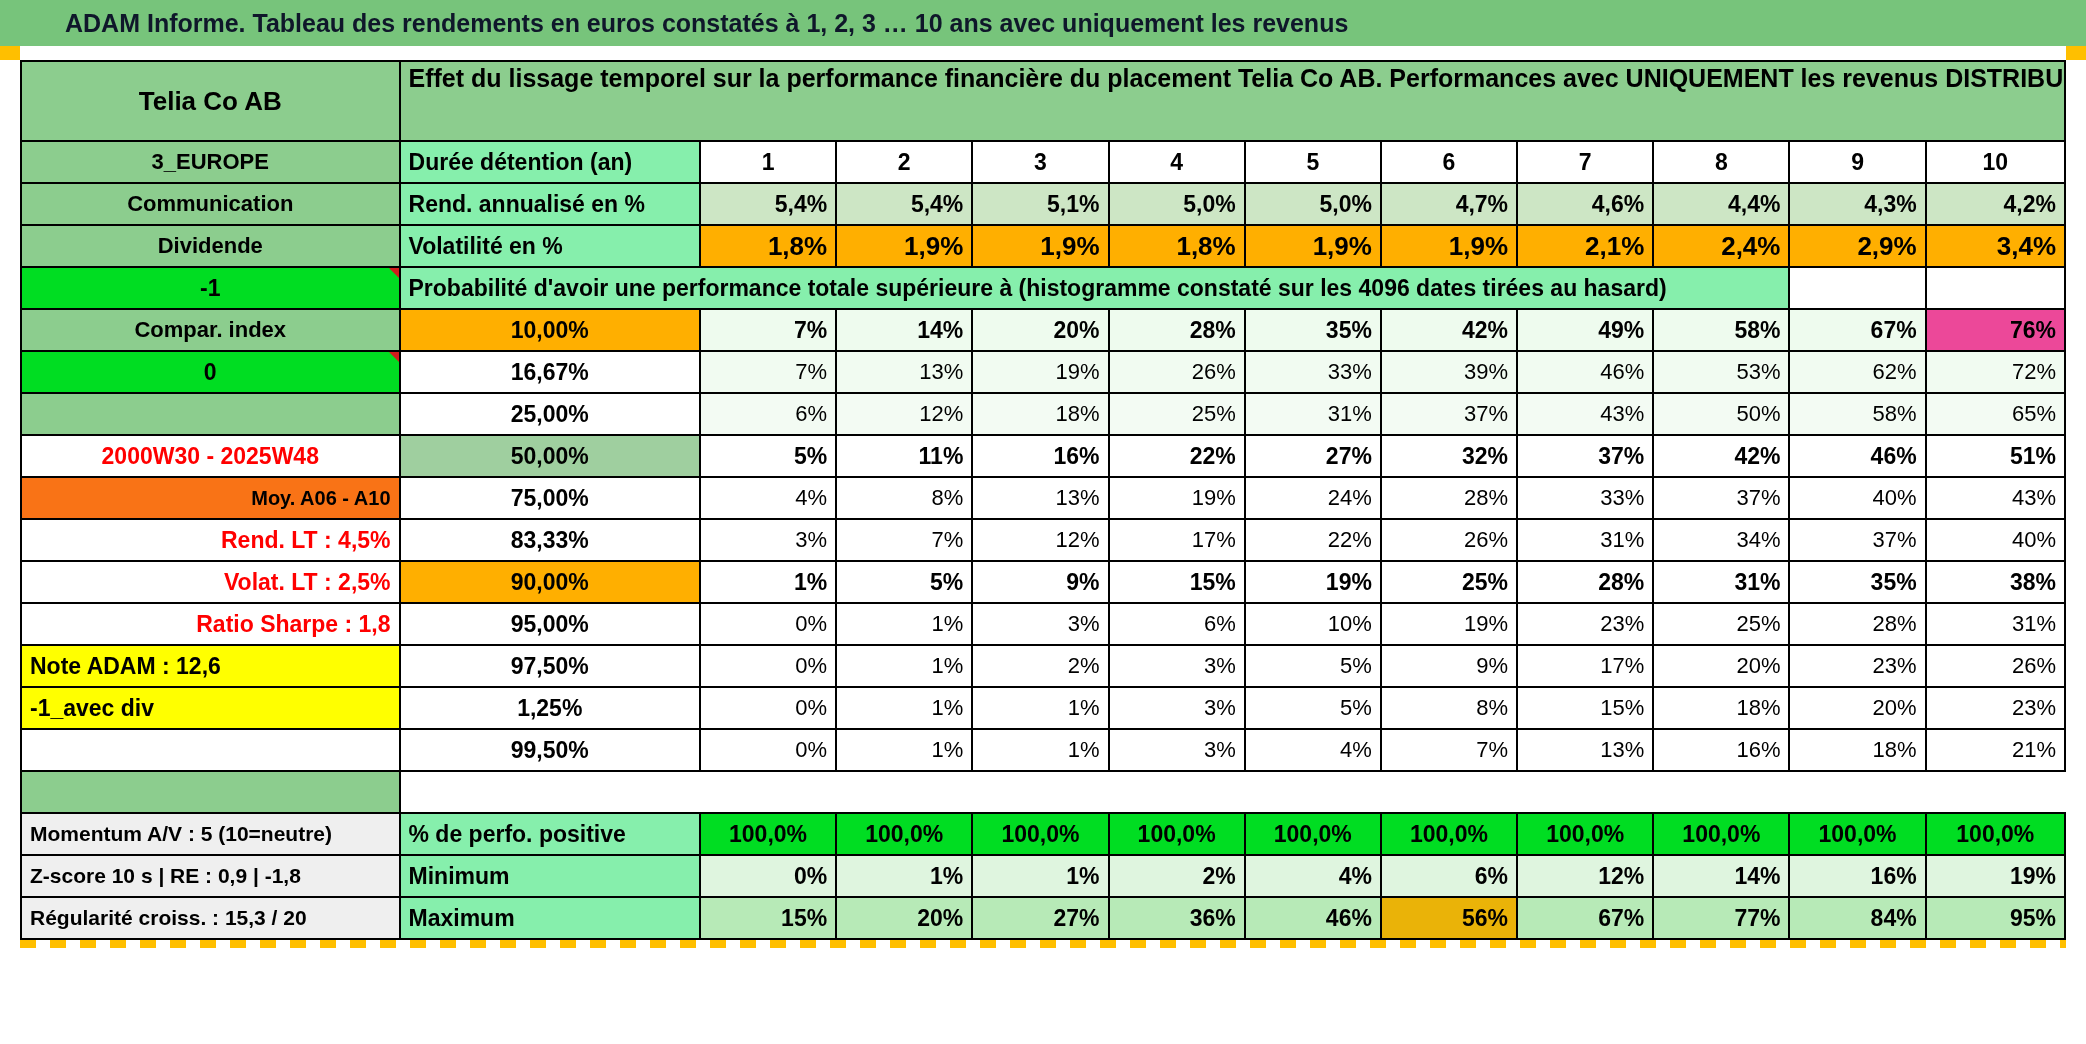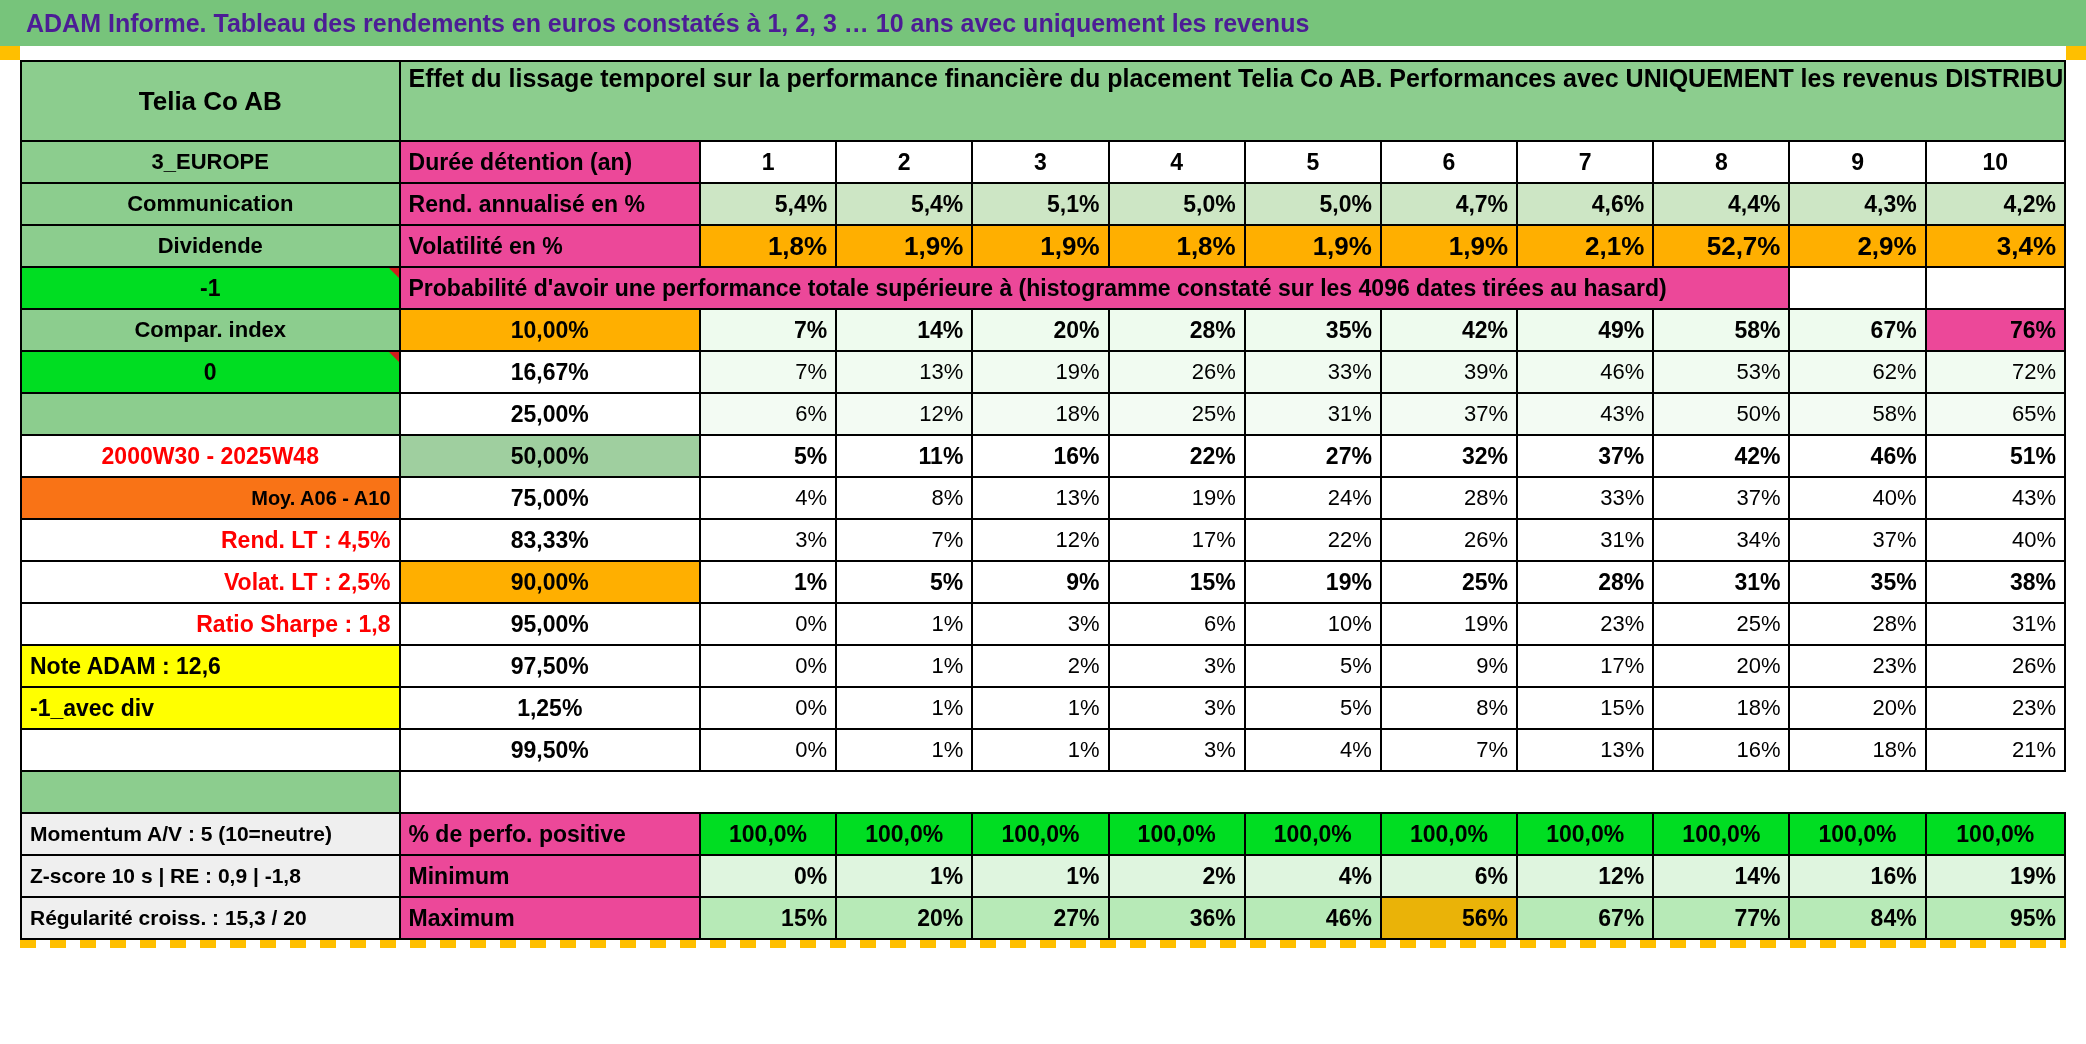--- a/index.html
+++ b/index.html
@@ -13,22 +13,23 @@
 
   
   .banner{
     height:46px;
     background:#77c47b;
     display:flex;align-items:center;
     padding-left:26px;
     box-sizing:border-box;
   }
   .banner-title{
-    font-size:25px;font-weight:bold;color:#4c1d95;
+    font-size:25px;font-weight:bold;color:#0f172a;
     white-space:nowrap;
+    margin-left:39px;
   }
   .banner-gapcol{
     height:14px;background:#ffffff;
     position:relative;
   }
   .orange-left,.orange-right{
     position:absolute;top:0;width:20px;height:14px;background:#ffbf00;
   }
   .orange-left{left:0;}
   .orange-right{right:0;}
@@ -50,21 +51,21 @@
     border:2px solid #000000;
     padding:0 8px;
     height:42px;
     box-sizing:border-box;
     overflow:hidden;
     white-space:nowrap;
   }
   .c-green-head{background:#8ccd8e;font-weight:bold;text-align:center;font-size:26px;color:#000;}
   .c-title{background:#8ccd8e;font-weight:bold;font-size:25px;color:#000;padding:8px 14px;line-height:1.3;white-space:normal;vertical-align:top;}
   .c-lbl-green{background:#8ccd8e;font-weight:bold;text-align:center;font-size:22px;}
-  .c-white-l{background:#ec4899;font-weight:bold;text-align:left;font-size:23px;}
+  .c-white-l{background:#86efac;font-weight:bold;text-align:left;font-size:23px;}
   .c-white-c{background:#ffffff;font-weight:bold;text-align:center;font-size:23px;}
   .c-white-r{background:#ffffff;font-weight:bold;text-align:right;font-size:23px;}
   .c-num-r{background:#ffffff;text-align:right;font-size:22px;}
   .c-bright-green{background:#00dd22;font-weight:bold;text-align:center;font-size:23px;}
   .c-orange{background:#ffaf00;font-weight:bold;text-align:right;font-size:26px;}
   .c-orange-c{background:#ffaf00;font-weight:bold;text-align:center;font-size:23px;}
   .c-yellow{background:#f97316;font-weight:bold;text-align:right;font-size:20px;}
   .c-yellow-l{background:#ffff00;font-weight:bold;text-align:left;font-size:23px;}
   .c-red-r{background:#ffffff;font-weight:bold;text-align:right;font-size:23px;color:#ff0000;}
   .c-red-c{background:#ffffff;font-weight:bold;text-align:center;font-size:23px;color:#ff0000;}
@@ -152,21 +153,21 @@
       <tr>
         <td class="c-lbl-green">Dividende</td>
         <td class="c-white-l">Volatilité en %</td>
         <td class="c-orange">1,8%</td>
         <td class="c-orange">1,9%</td>
         <td class="c-orange">1,9%</td>
         <td class="c-orange">1,8%</td>
         <td class="c-orange">1,9%</td>
         <td class="c-orange">1,9%</td>
         <td class="c-orange">2,1%</td>
-        <td class="c-orange">52,7%</td>
+        <td class="c-orange">2,4%</td>
         <td class="c-orange">2,9%</td>
         <td class="c-orange">3,4%</td>
       </tr>
 
       <tr>
         <td class="c-bright-green corner">-1</td>
         <td class="c-white-l" colspan="9">Probabilité d'avoir une performance totale supérieure à (histogramme constaté sur les 4096 dates tirées au hasard)</td>
         <td class="c-empty"></td>
         <td class="c-empty"></td>
       </tr>

